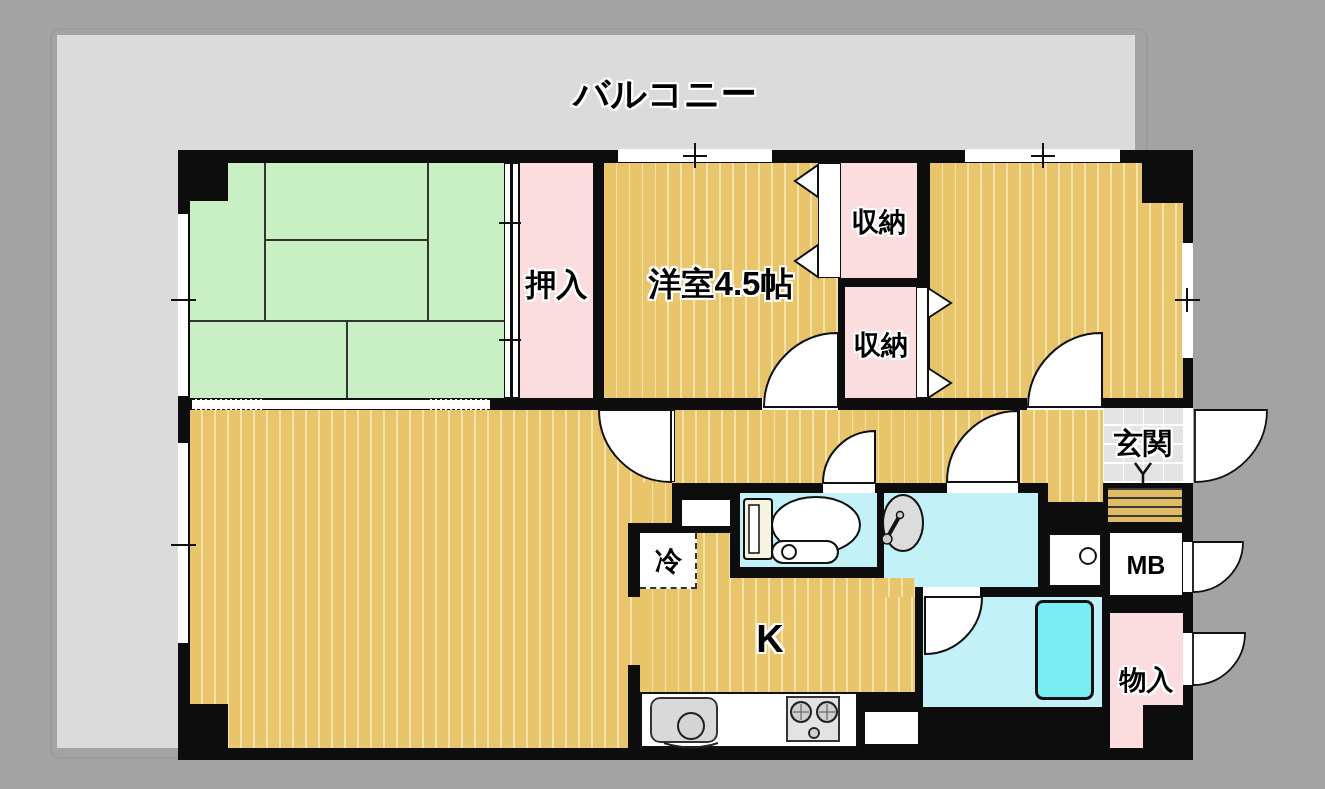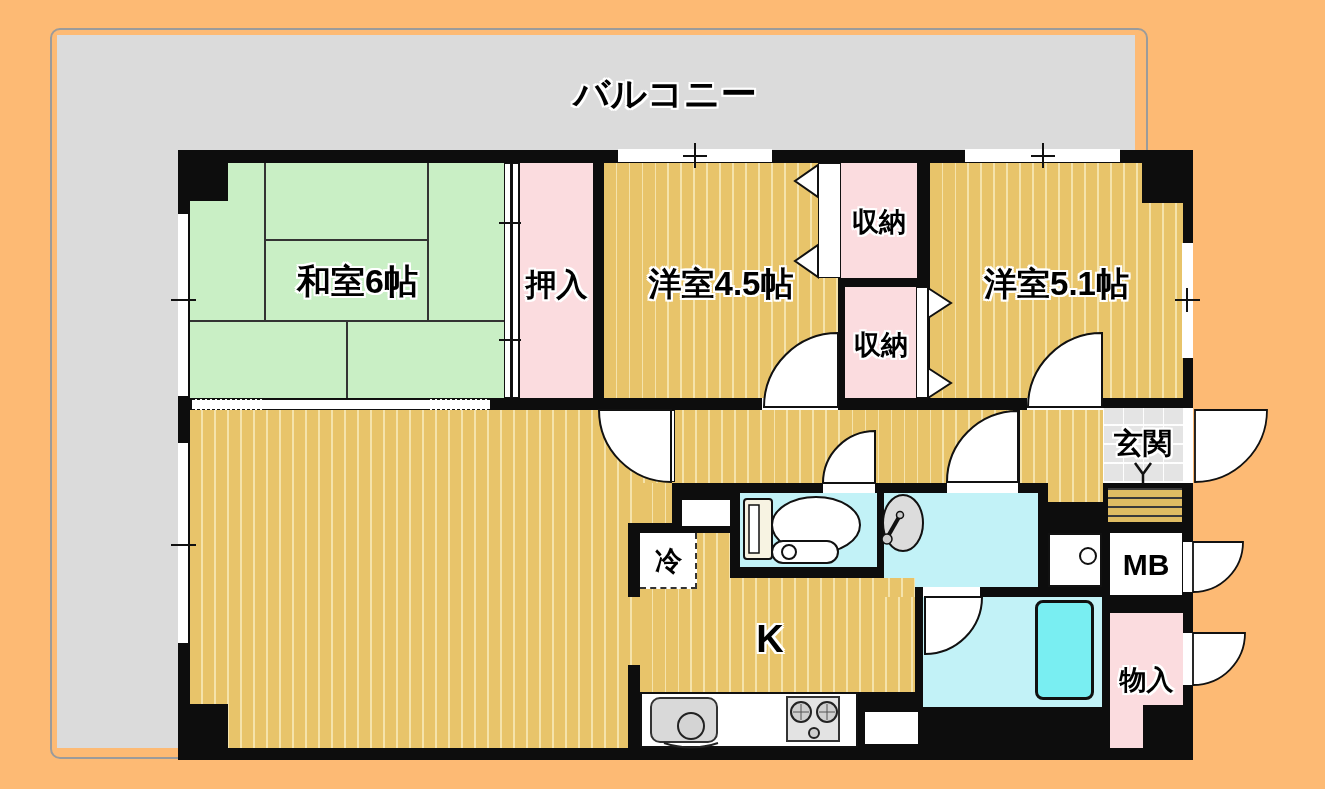--- a/index.html
+++ b/index.html
@@ -1,16 +1,16 @@
 <!DOCTYPE html>
 <html><head>
 <meta charset="utf-8">
 <style>
   html,body{margin:0;padding:0;background:#fff;}
-  .plan{position:relative;width:1325px;height:789px;background:#fdba74;overflow:hidden;
+  .plan{position:relative;width:1325px;height:789px;background:#a3a3a3;overflow:hidden;
         font-family:"Liberation Sans","DejaVu Sans",sans-serif;}
   .abs{position:absolute;}
   .blk{background:#0d0d0d;}
   .whiteR{background:#ffffff;}
   .gray{background:#dbdbdb;}
   .green{background:#c9efc5;}
   .pink{background:#fbdcdf;}
   .cyan{background:#c2f2f7;}
   .wood{background:repeating-linear-gradient(90deg,#e8c46a 0 11.5px,#f5e3ab 11.5px 13px);}
   .tat{background:#333;}
@@ -159,25 +159,23 @@
     <path d="M1043,143 V168 M1031,156 H1055" stroke="#111" stroke-width="2"></path>
     <path d="M1175,300 H1200 M1187,288 V312" stroke="#111" stroke-width="2"></path>
     <path d="M171,300 H196" stroke="#111" stroke-width="2"></path>
     <path d="M171,545 H196" stroke="#111" stroke-width="2"></path>
     <path d="M499,223 H521 M499,340 H521" stroke="#111" stroke-width="2"></path>
 
     <path d="M1135,463 L1143,474 L1151,463 M1143,474 L1143,484" stroke="#111" stroke-width="2.5" fill="none"></path>
   </svg>
 
   <div class="lbl" style="left:480px;top:72px;width:370px;height:44px;font-size:36px;">バルコニー</div>
-  <div class="lbl" style="left:245px;top:261px;width:225px;height:40px;font-size:34px;">和室6帖</div>
   <div class="lbl" style="left:514px;top:264px;width:85px;height:40px;font-size:31px;">押入</div>
   <div class="lbl" style="left:598px;top:263px;width:246px;height:40px;font-size:33px;">洋室4.5帖</div>
   <div class="lbl" style="left:839px;top:206px;width:80px;height:32px;font-size:27px;">収納</div>
   <div class="lbl" style="left:841px;top:329px;width:80px;height:32px;font-size:27px;">収納</div>
-  <div class="lbl" style="left:935px;top:263px;width:243px;height:40px;font-size:33px;">洋室5.1帖</div>
   <div class="lbl" style="left:1103px;top:426px;width:80px;height:34px;font-size:29px;">玄関</div>
   <div class="lbl" style="left:640px;top:545px;width:57px;height:32px;font-size:27px;">冷</div>
   <div class="lbl" style="left:700px;top:618px;width:140px;height:42px;font-size:38px;">K</div>
-  <div class="lbl" style="left:1110px;top:548px;width:72px;height:34px;font-size:30px;">MB</div>
+  <div class="lbl" style="left:1110px;top:548px;width:72px;height:34px;font-size:25px;">MB</div>
   <div class="lbl" style="left:1108px;top:664px;width:77px;height:32px;font-size:27px;">物入</div>
 
 </div>
 
 </body></html>

